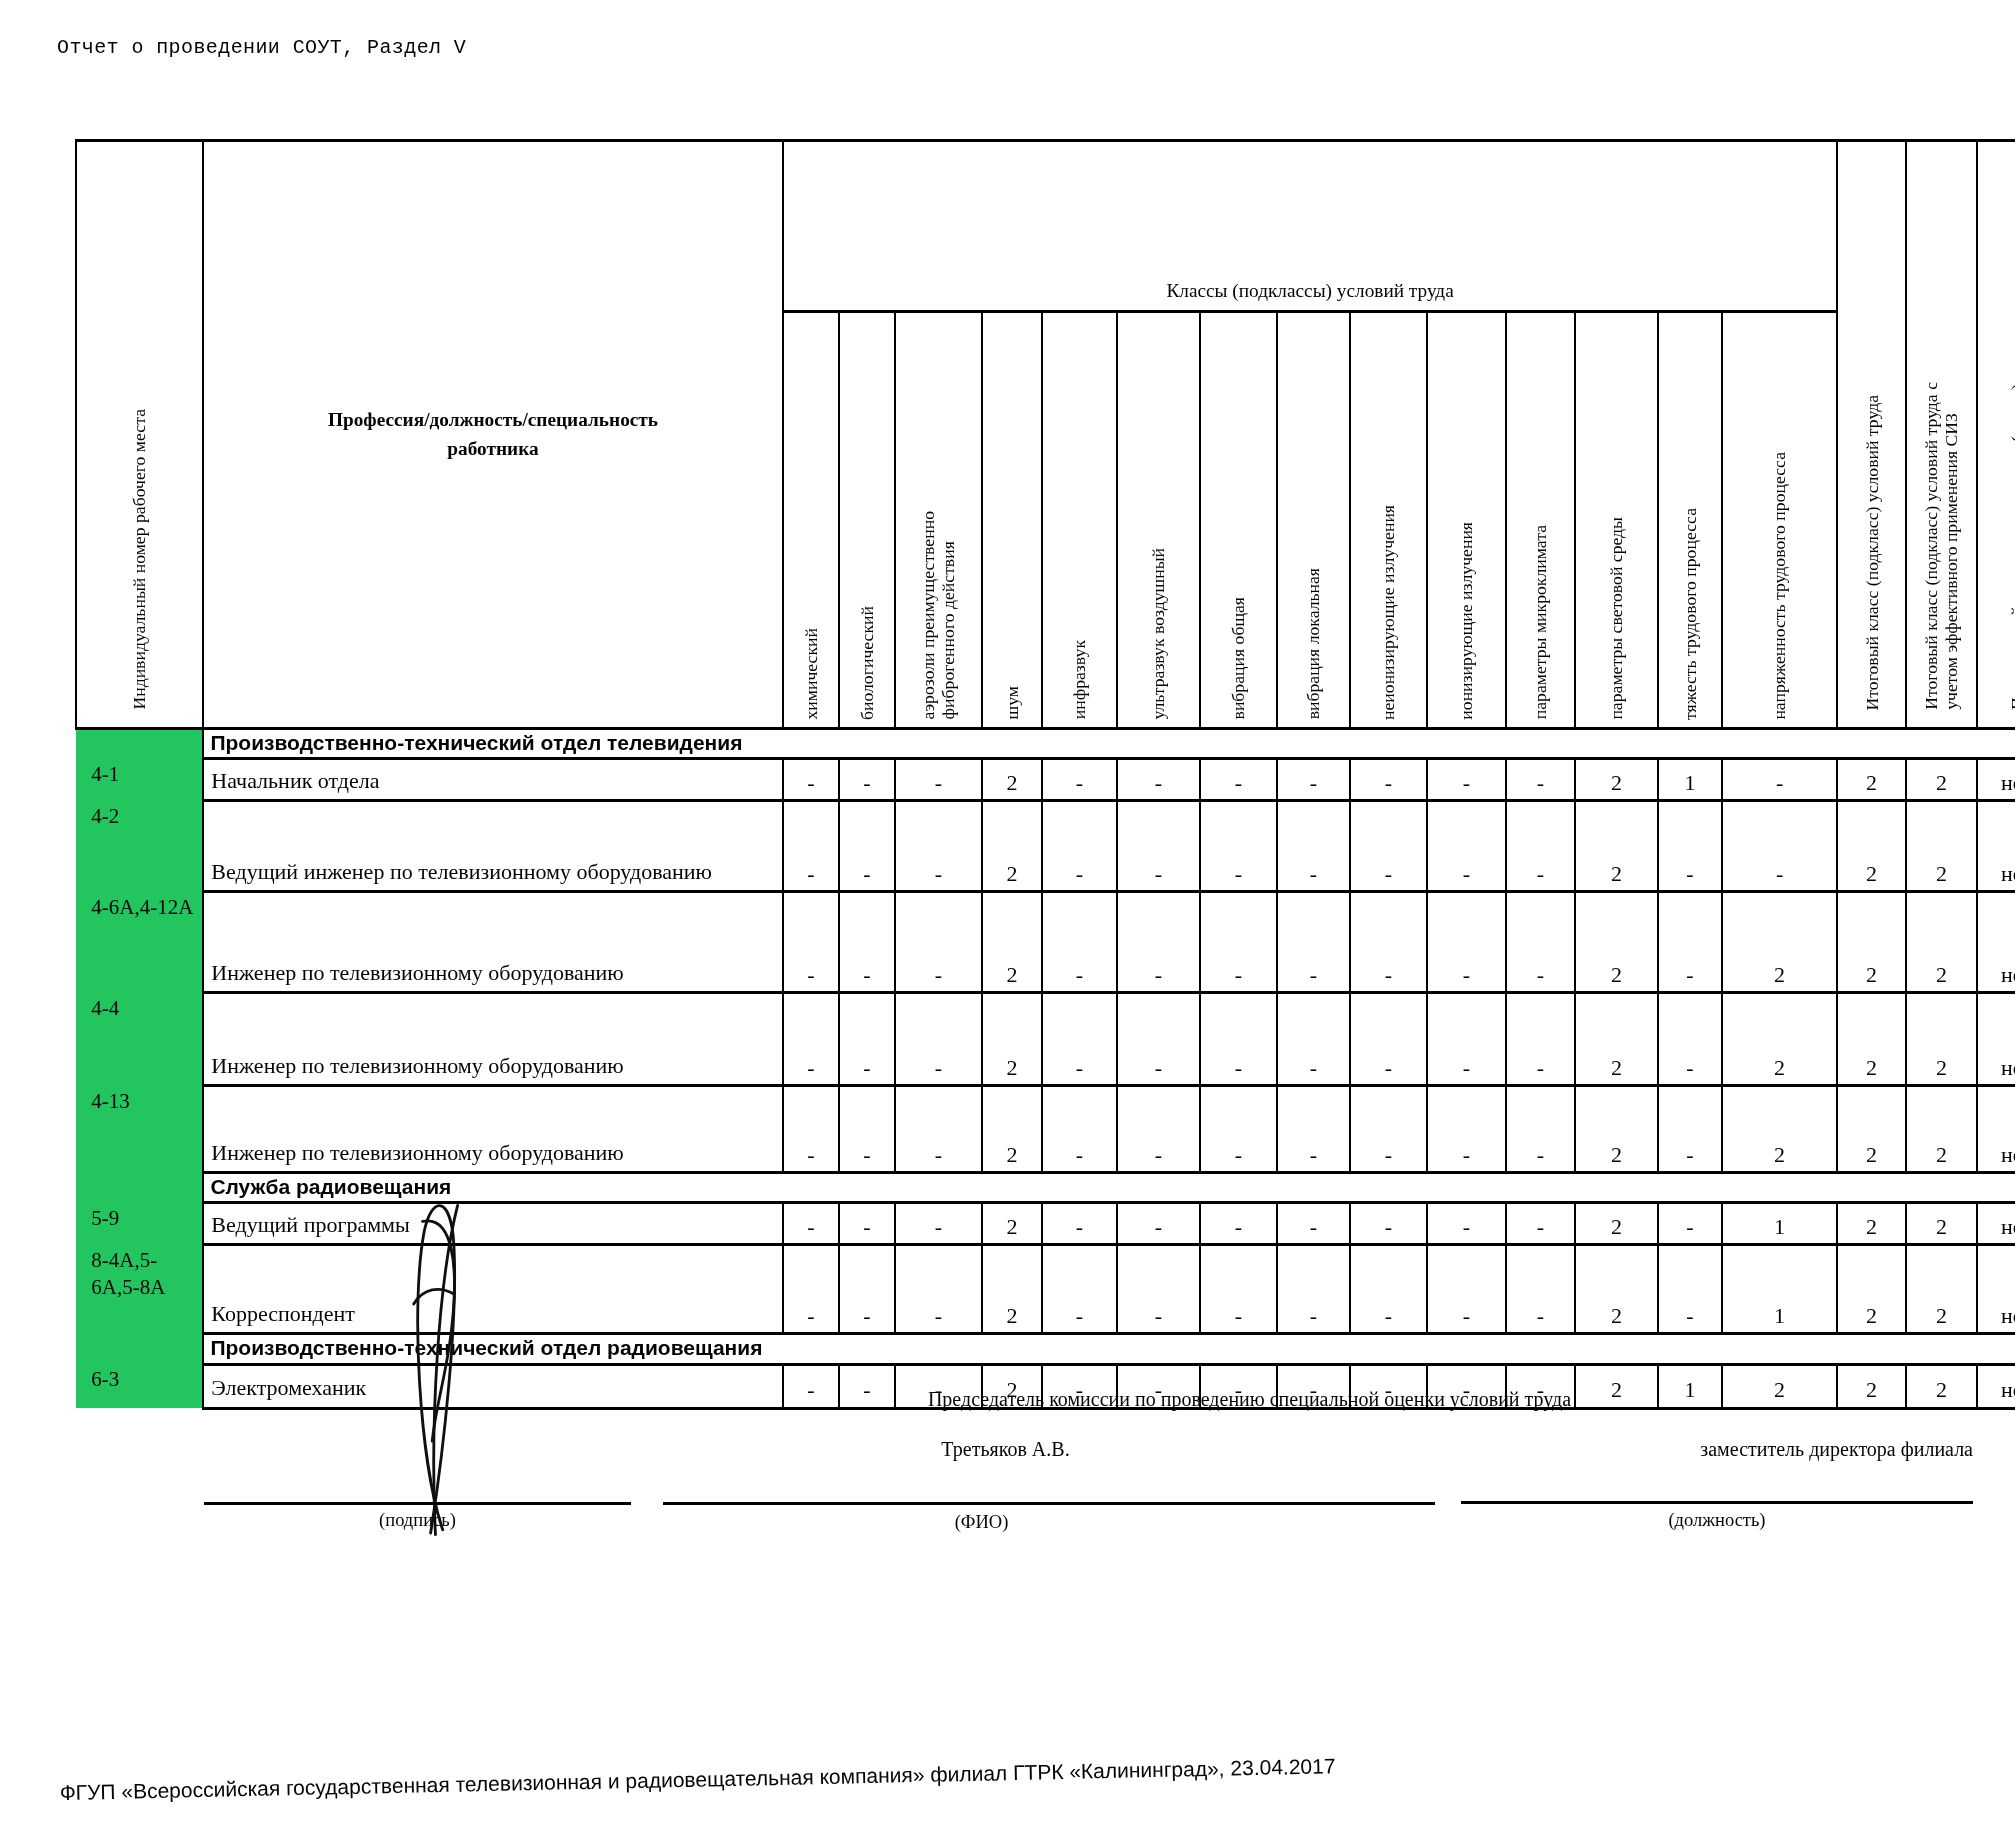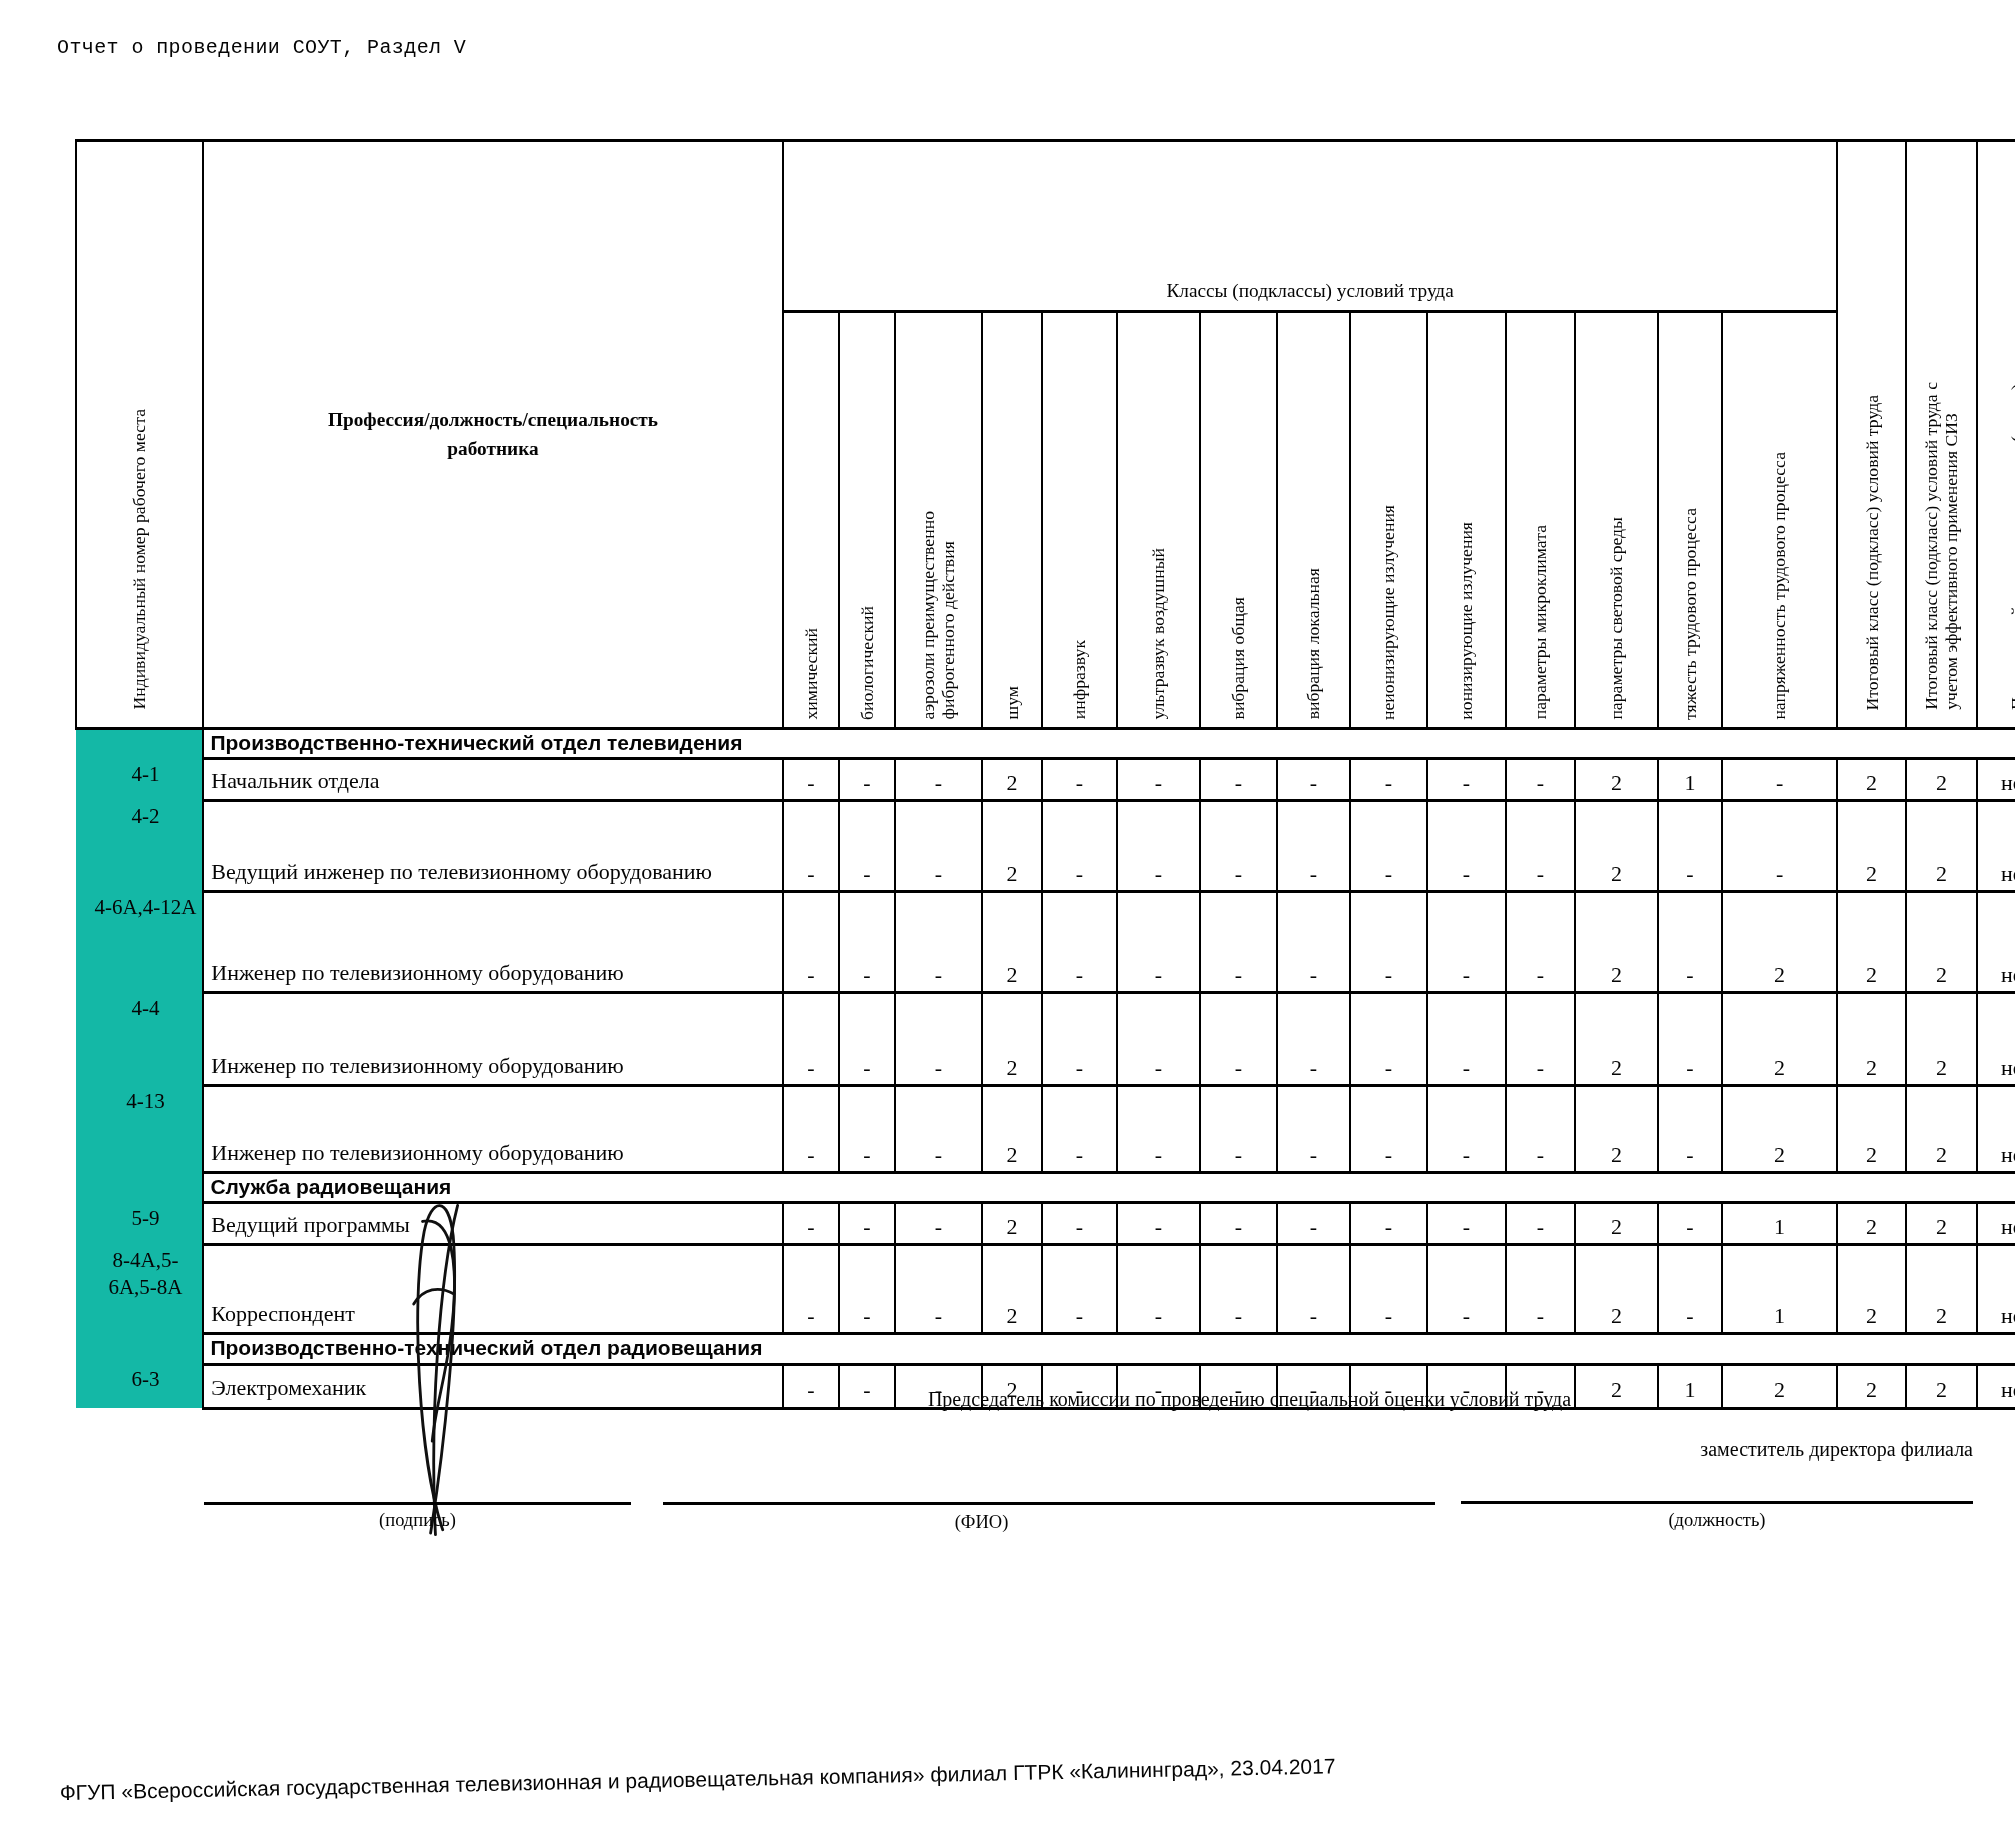--- a/index.html
+++ b/index.html
@@ -22,22 +22,22 @@
   .v {
     display:inline-block; writing-mode:vertical-rl; transform:rotate(180deg);
     white-space:pre-line; line-height:1.14; font-size:17.7px; text-align:left;
   }
   th.rot { vertical-align:bottom; text-align:center; padding-bottom:6.4px; }
   th.rot.full { padding-bottom:16px; }
   th.group-h { vertical-align:bottom; text-align:center; font-size:19.3px; padding-bottom:8px;font-family:Liberation Serif, serif; }
   th.prof-h { vertical-align:middle; text-align:center; font-size:19.3px; white-space:pre-line; line-height:1.5;font-weight:bold; }
   tbody td { vertical-align:bottom; }
   td.id-cell, tr.section-row td.id-gutter {
-    border:none; background:#14b8a6; vertical-align:top; font-size:21px;
-    text-align:center; padding:2.4px 2.4px 0 15.3px; line-height:1.25; word-break:break-word;
+    border:none; background:#22c55e; vertical-align:top; font-size:21px;
+    text-align:left; padding:2.4px 2.4px 0 15.3px; line-height:1.25; word-break:break-word;
   }
   td.prof { font-size:22px; text-align:left; padding:1.6px 5.6px 4px 7.3px; line-height:1.35; }
   td.val  { font-size:22px; text-align:center; padding-bottom:3.2px; }
   td.section-title {
     font-family:"Liberation Sans", sans-serif; font-weight:bold; font-size:21px;
     vertical-align:middle; text-align:left; padding:0.8px 0 2.4px 6.4px;
   }
   .sig-area { position:absolute; left:0; top:0; width:100%; height:100%; pointer-events:none; }
   .committee-title { position:absolute; left:504px; top:1388px; width:1491px; text-align:center; font-size:20px; }
   .sig-line { position:absolute; border-top:3.6px solid #000; height:0; }
@@ -309,20 +309,21 @@
         <path d="M205 55 C 158 240, 136 590, 150 872"></path>
         <path d="M118 95 C 188 80, 215 190, 185 400 C 170 500, 150 560, 142 640"></path>
         <path d="M96 300 C 120 260, 160 255, 196 275"></path>
       </g>
     </svg>
 
     <div class="sig-line line-sign"></div>
     <div class="sig-line line-name"></div>
     <div class="sig-line line-post"></div>
 
+    <div class="sig-name">Третьяков А.В.</div>
     <div class="sig-post">заместитель директора филиала</div>
 
     <div class="lab lab-sign">(подпись)</div>
     <div class="lab lab-name">(ФИО)</div>
     <div class="lab lab-post">(должность)</div>
 
   </div>
 
   <div class="doc-footer">ФГУП «Всероссийская государственная телевизионная и радиовещательная компания» филиал ГТРК «Калининград», 23.04.2017</div>
 

